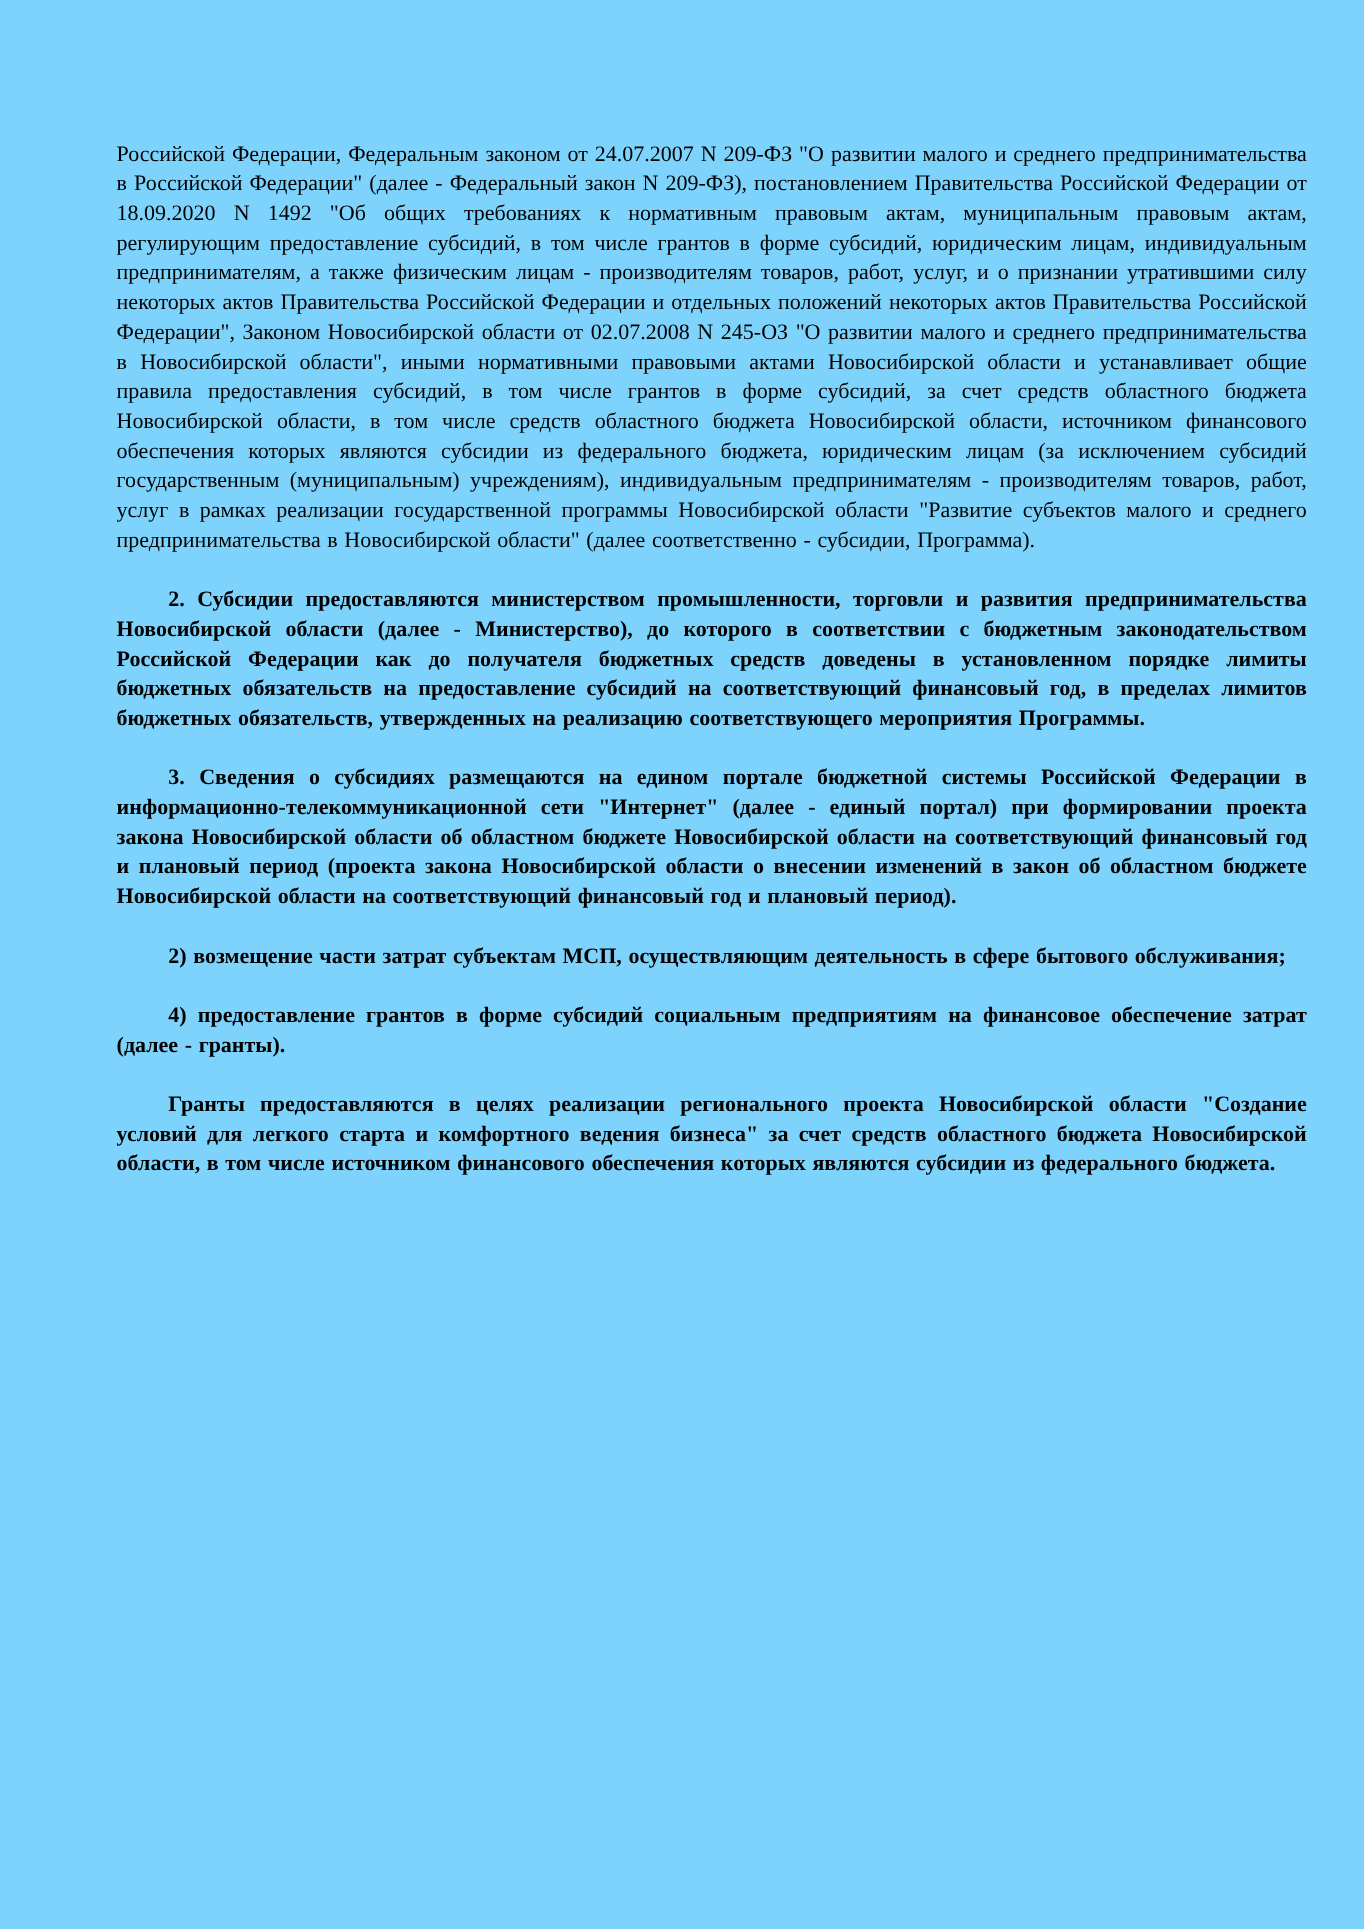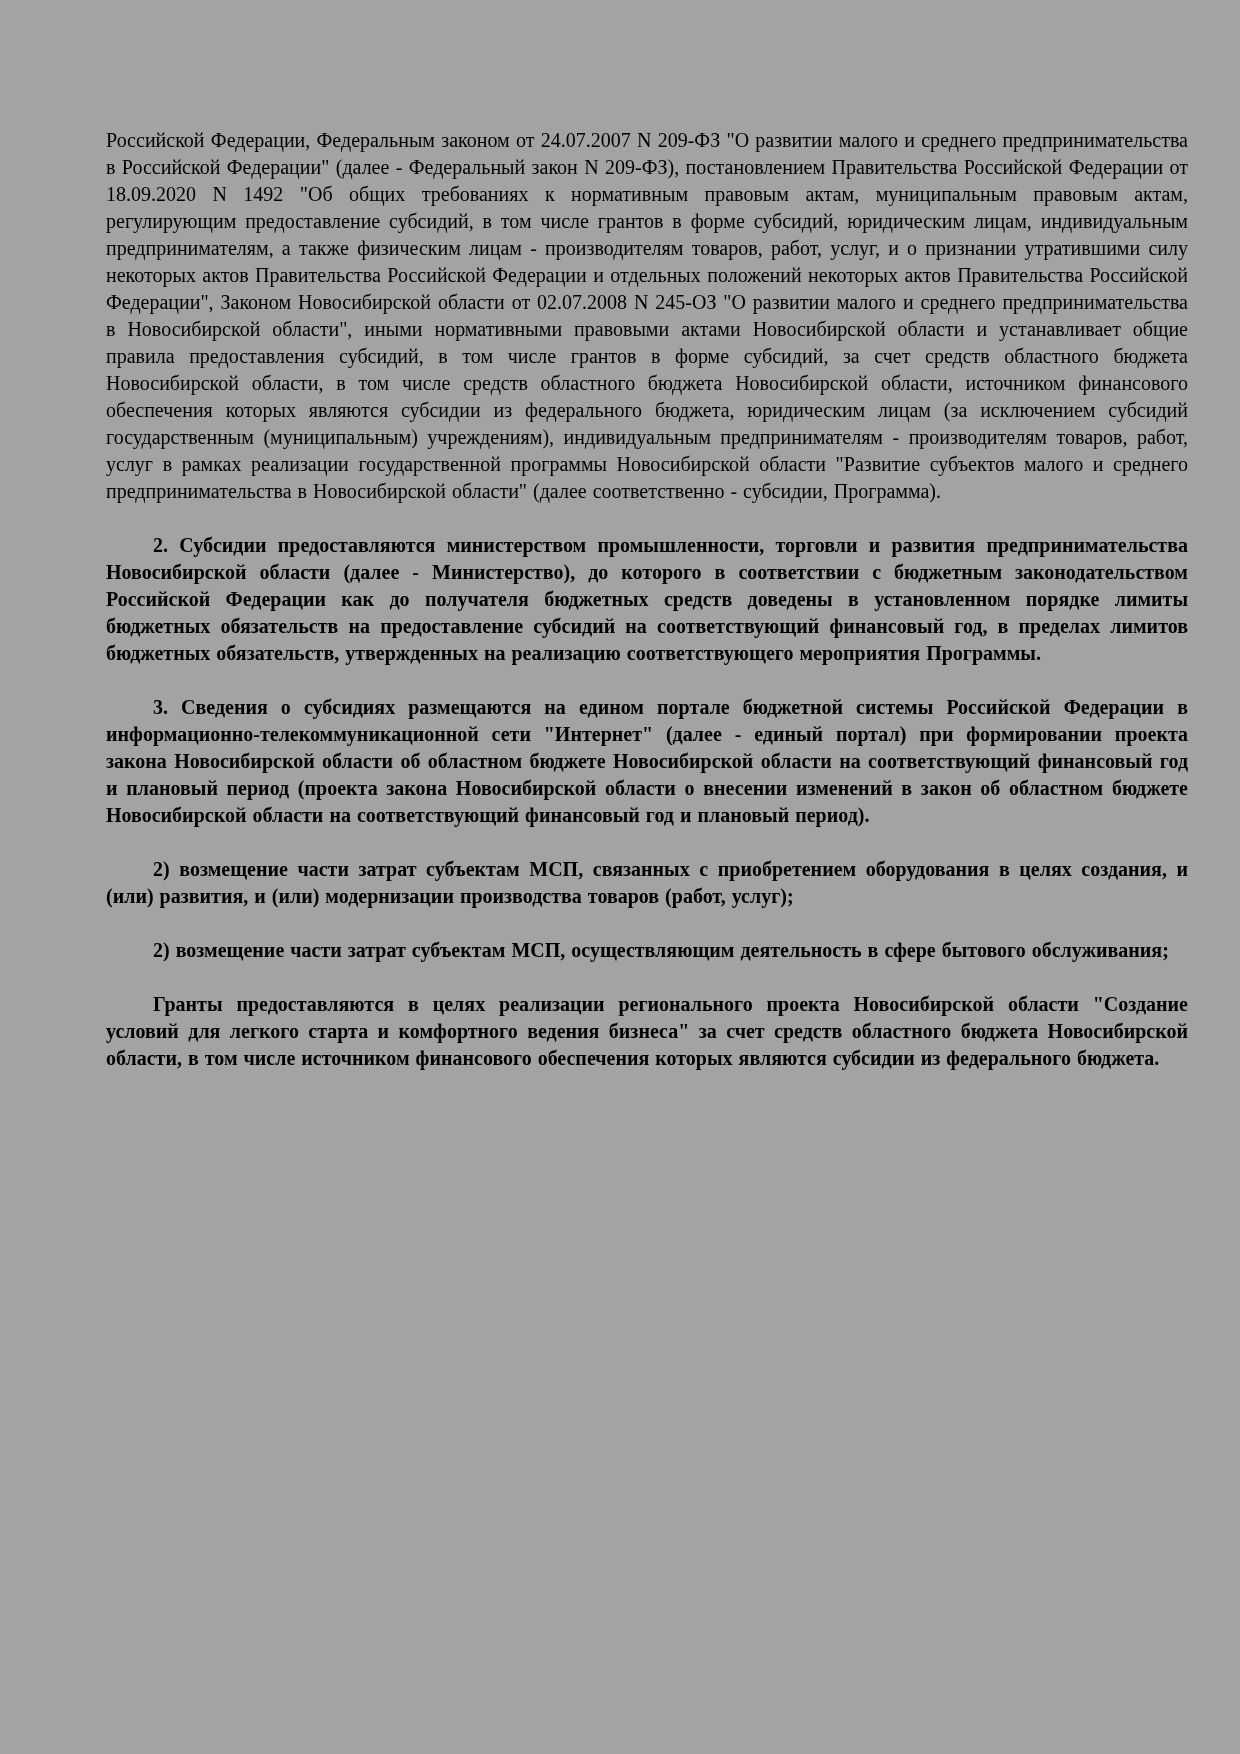--- a/index.html
+++ b/index.html
@@ -4,21 +4,21 @@
 <style>
   html, body {
     margin: 0;
     padding: 0;
     background: #ffffff;
   }
   .page {
     position: relative;
     width: 1240px;
     height: 1754px;
-    background: #a3a3a3;
+    background: #7dd3fc;
     box-sizing: border-box;
     padding: 127px 52px 0 106px;
     font-family: "Liberation Serif", "DejaVu Serif", serif;
     font-size: 20px;
     line-height: 27px;
     color: #000000;
     overflow: hidden;
   }
   .page p {
     margin: 0 0 27px 0;
@@ -30,16 +30,16 @@
     font-weight: bold;
   }
 </style>
 </head>
 <body>
 
 <div class="page">
   <p>Российской Федерации, Федеральным законом от 24.07.2007 N 209-ФЗ "О развитии малого и среднего предпринимательства в Российской Федерации" (далее - Федеральный закон N 209-ФЗ), постановлением Правительства Российской Федерации от 18.09.2020 N 1492 "Об общих требованиях к нормативным правовым актам, муниципальным правовым актам, регулирующим предоставление субсидий, в том числе грантов в форме субсидий, юридическим лицам, индивидуальным предпринимателям, а также физическим лицам - производителям товаров, работ, услуг, и о признании утратившими силу некоторых актов Правительства Российской Федерации и отдельных положений некоторых актов Правительства Российской Федерации", Законом Новосибирской области от 02.07.2008 N 245-ОЗ "О развитии малого и среднего предпринимательства в Новосибирской области", иными нормативными правовыми актами Новосибирской области и устанавливает общие правила предоставления субсидий, в том числе грантов в форме субсидий, за счет средств областного бюджета Новосибирской области, в том числе средств областного бюджета Новосибирской области, источником финансового обеспечения которых являются субсидии из федерального бюджета, юридическим лицам (за исключением субсидий государственным (муниципальным) учреждениям), индивидуальным предпринимателям - производителям товаров, работ, услуг в рамках реализации государственной программы Новосибирской области "Развитие субъектов малого и среднего предпринимательства в Новосибирской области" (далее соответственно - субсидии, Программа).</p>
   <p class="indent">2. Субсидии предоставляются министерством промышленности, торговли и развития предпринимательства Новосибирской области (далее - Министерство), до которого в соответствии с бюджетным законодательством Российской Федерации как до получателя бюджетных средств доведены в установленном порядке лимиты бюджетных обязательств на предоставление субсидий на соответствующий финансовый год, в пределах лимитов бюджетных обязательств, утвержденных на реализацию соответствующего мероприятия Программы.</p>
   <p class="indent">3. Сведения о субсидиях размещаются на едином портале бюджетной системы Российской Федерации в информационно-телекоммуникационной сети "Интернет" (далее - единый портал) при формировании проекта закона Новосибирской области об областном бюджете Новосибирской области на соответствующий финансовый год и плановый период (проекта закона Новосибирской области о внесении изменений в закон об областном бюджете Новосибирской области на соответствующий финансовый год и плановый период).</p>
-  <p class="indent">2) возмещение части затрат субъектам МСП, связанных с приобретением оборудования в целях создания, и (или) развития, и (или) модернизации производства товаров (работ, услуг);</p>
   <p class="indent">2) возмещение части затрат субъектам МСП, осуществляющим деятельность в сфере бытового обслуживания;</p>
+  <p class="indent">4) предоставление грантов в форме субсидий социальным предприятиям на финансовое обеспечение затрат (далее - гранты).</p>
   <p class="indent">Гранты предоставляются в целях реализации регионального проекта Новосибирской области "Создание условий для легкого старта и комфортного ведения бизнеса" за счет средств областного бюджета Новосибирской области, в том числе источником финансового обеспечения которых являются субсидии из федерального бюджета.</p>
 </div>
 
 </body></html>

